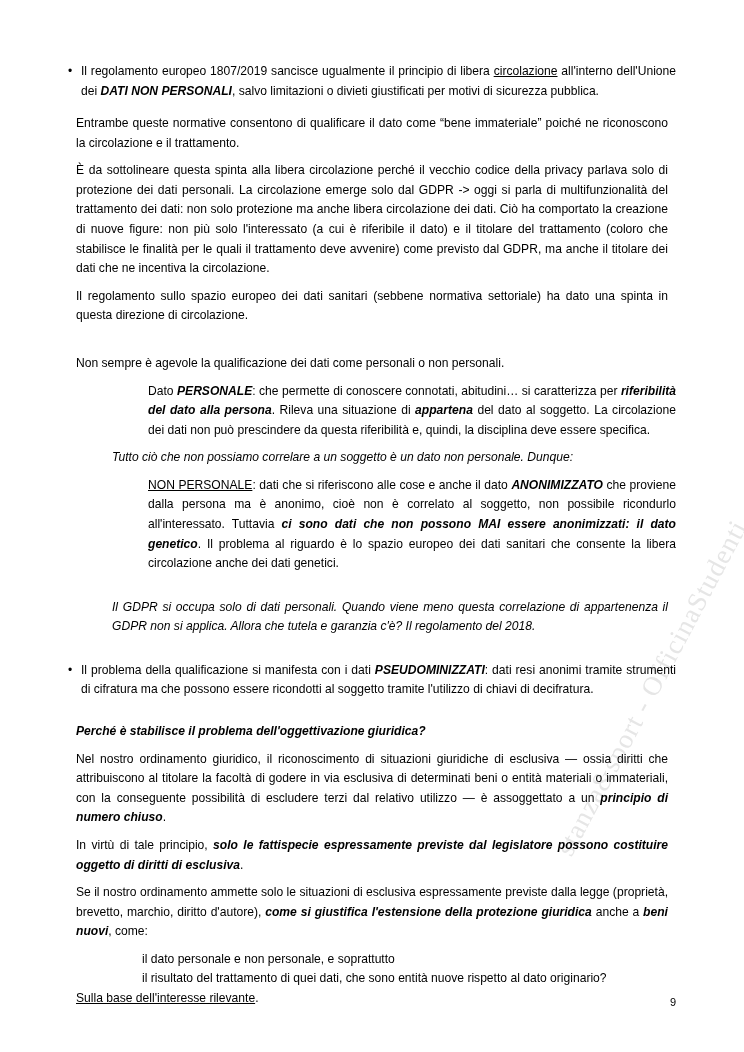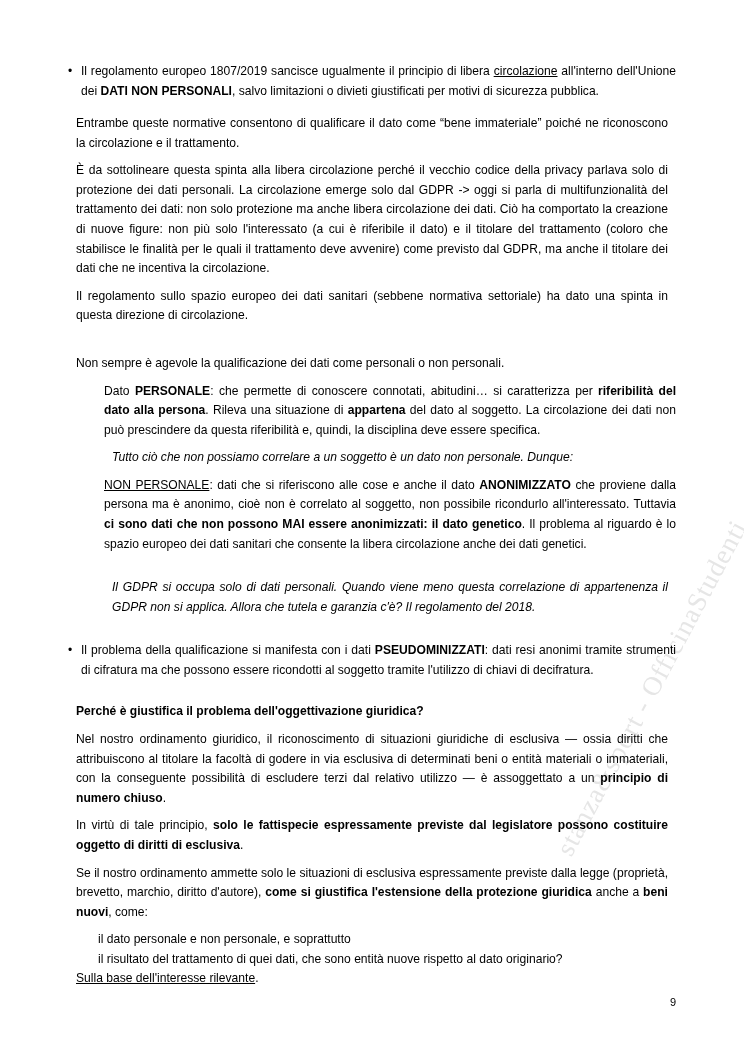--- a/index.html
+++ b/index.html
@@ -68,33 +68,34 @@
   }
   .dash-mark {
     width: 14px;
     flex: 0 0 14px;
     font-size: 12px;
     line-height: 1.62;
   }
   .dash-body {
     flex: 1 1 auto;
     text-align: justify;
+    margin-left: 44px;
   }
   .indent-2 {
     margin-left: 44px;
     text-align: justify;
     font-style: italic;
   }
   .blk {
     margin-top: 0;
   }
   .spacer-sm { height: 11px; }
   .spacer-md { height: 16px; }
   .spacer-lg { height: 20px; }
-  b, .b { font-weight: bold; }
+  b, .b { font-weight: bold; font-style: italic; }
   u, .u { text-decoration: underline; }
   .pagenum {
     position: absolute;
     right: 68px;
     bottom: 44px;
     font-size: 11px;
     z-index: 2;
   }
 </style>
 </head>
@@ -151,21 +152,21 @@
 
     <div class="bullet-row">
       <div class="bullet-mark">•</div>
       <div class="bullet-body">
         <span>Il problema della qualificazione si manifesta con i dati </span><b>PSEUDOMINIZZATI</b><span>: dati resi anonimi tramite strumenti di cifratura ma che possono essere ricondotti al soggetto tramite l'utilizzo di chiavi di decifratura.</span>
       </div>
     </div>
 
     <div class="spacer-lg"></div>
 
-    <p class="blk"><b>Perché è giustifica il problema dell'oggettivazione giuridica?</b></p>
+    <p class="blk"><b>Perché è stabilisce il problema dell'oggettivazione giuridica?</b></p>
 
     <p class="blk">
       <span>Nel nostro ordinamento giuridico, il riconoscimento di situazioni giuridiche di esclusiva — ossia diritti che attribuiscono al titolare la facoltà di godere in via esclusiva di determinati beni o entità materiali o immateriali, con la conseguente possibilità di escludere terzi dal relativo utilizzo — è assoggettato a un </span><b>principio di numero chiuso</b><span>.</span>
     </p>
 
     <p class="blk">
       <span>In virtù di tale principio, </span><b>solo le fattispecie espressamente previste dal legislatore possono costituire oggetto di diritti di esclusiva</b><span>.</span>
     </p>
 
     <p class="blk">

